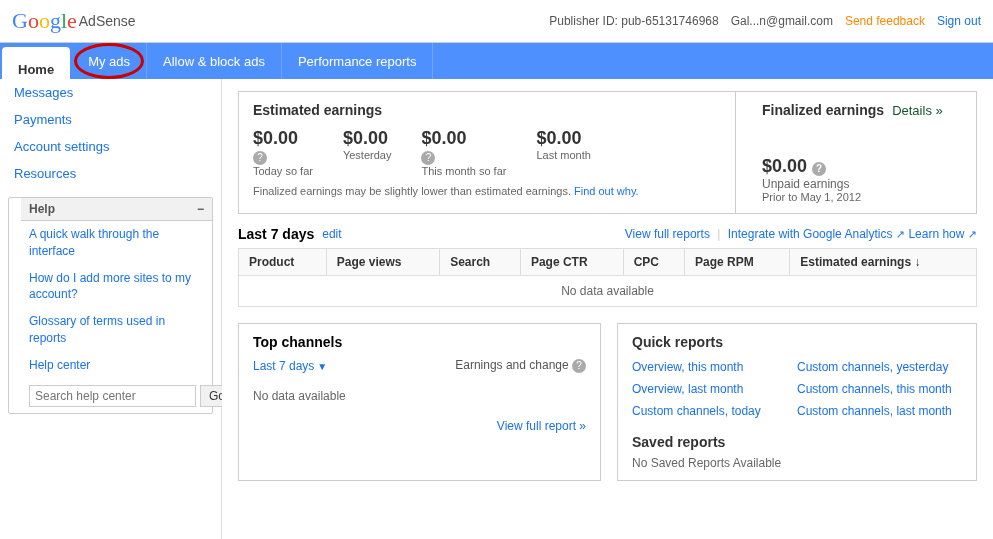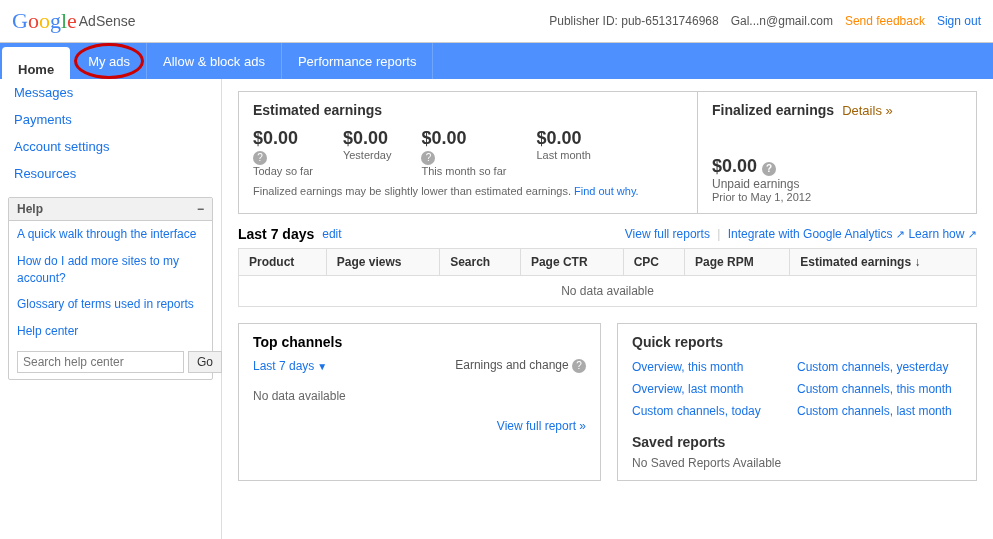--- a/index.html
+++ b/index.html
@@ -91,20 +91,21 @@
       color: #1a73e8;
       text-decoration: none;
       font-size: 13px;
     }
 
     
     #help-section {
       border: 1px solid #ccc;
       margin: 10px 8px;
       border-radius: 2px;
+      padding-left: 12px;
     }
     #help-header {
       background: #f1f1f1;
       border-bottom: 1px solid #ccc;
       padding: 4px 8px;
       display: flex;
       justify-content: space-between;
       align-items: center;
       font-weight: bold;
       font-size: 12px;
@@ -153,23 +154,23 @@
       gap: 0;
       margin-bottom: 12px;
     }
     #earnings-left {
       flex: 1;
       border: 1px solid #ccc;
       border-right: none;
       padding: 10px 14px;
     }
     #earnings-right {
-      width: 280px;
-      border: 1px solid #ccc;
-      padding: 10px 14px;
+      width: 242px;
+      border: 1px solid #ccc;
+      padding: 10px 26px;
     }
     .section-title {
       font-size: 14px;
       font-weight: bold;
       color: #333;
       margin-bottom: 10px;
     }
     .earnings-row {
       display: flex;
       gap: 30px;
@@ -190,21 +191,21 @@
       color: #666;
       margin-top: 6px;
     }
     .earnings-note a { color: #1a73e8; }
     .finalized-title {
       display: flex;
       align-items: center;
       gap: 8px;
       margin-bottom: 10px;
     }
-    .details-link { color: #a16207; font-size: 13px; text-decoration: none; }
+    .details-link { color: #14532d; font-size: 13px; text-decoration: none; }
     .unpaid-amount { font-size: 18px; font-weight: bold; color: #333; margin-top: 38px; }
     .unpaid-label { font-size: 12px; color: #666; }
     .unpaid-date { font-size: 11px; color: #666; }
     .info-icon {
       display: inline-block;
       width: 14px; height: 14px;
       background: #aaa;
       border-radius: 50%;
       color: #fff;
       font-size: 10px;

